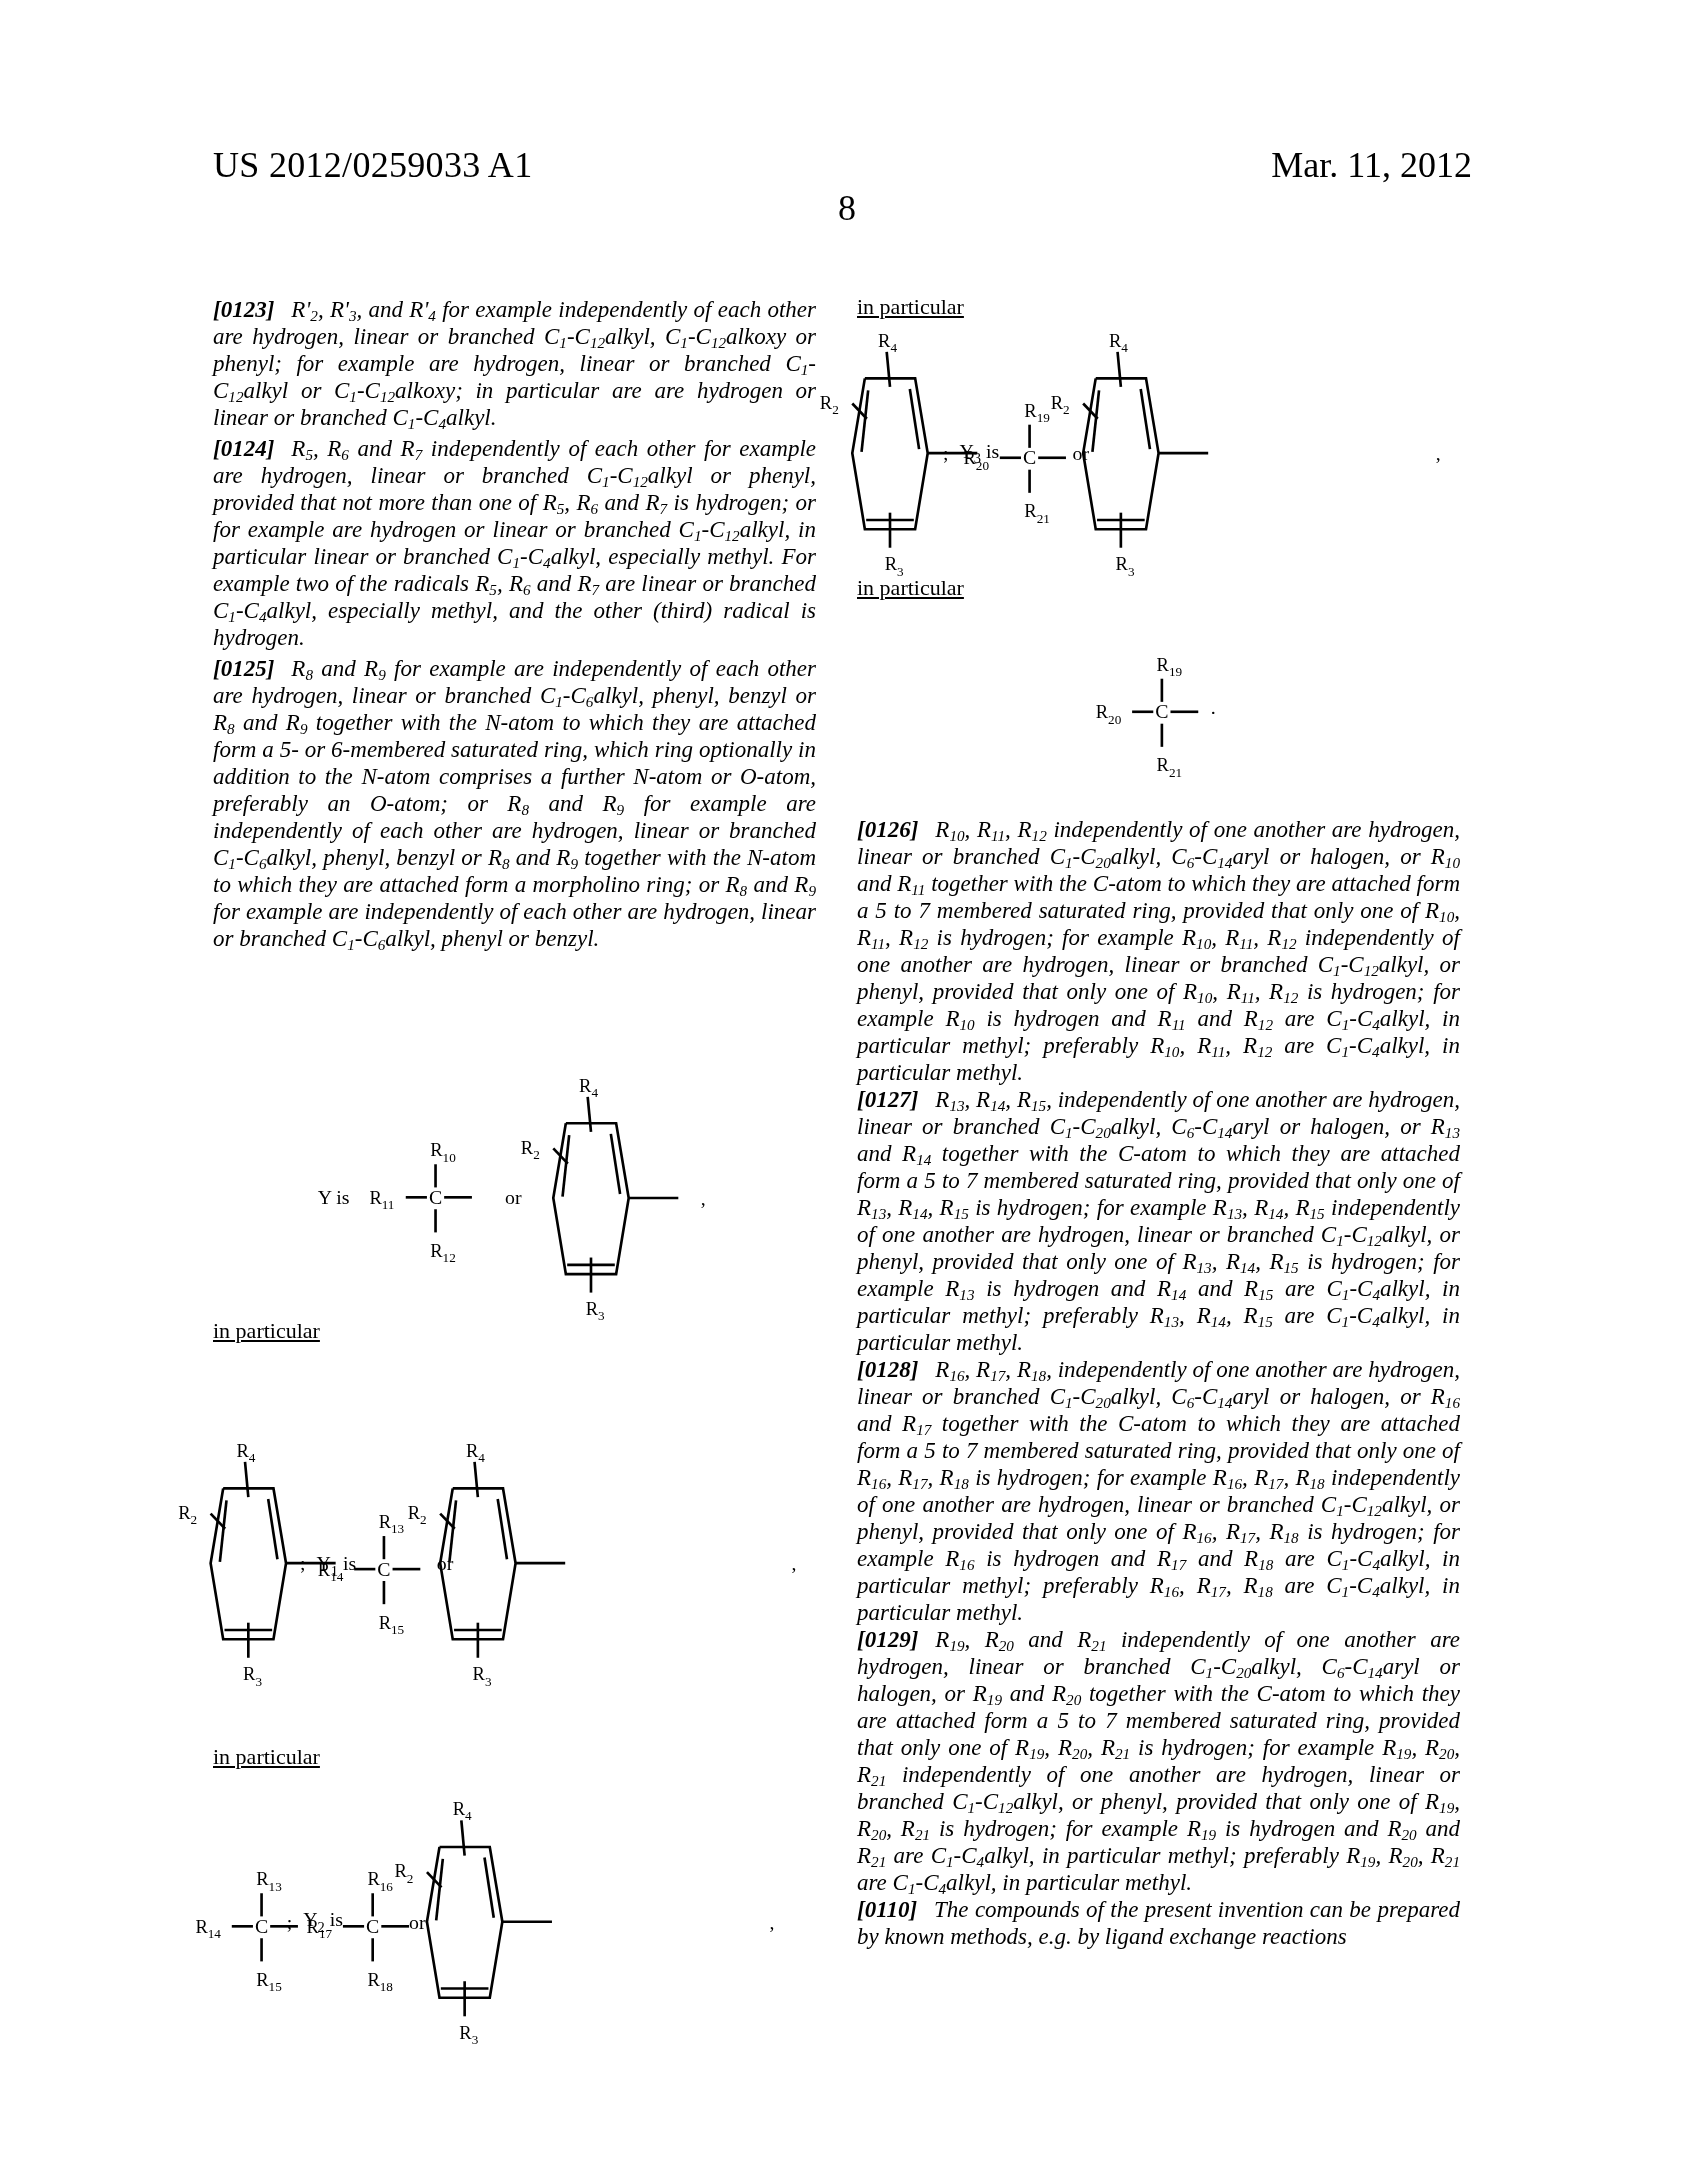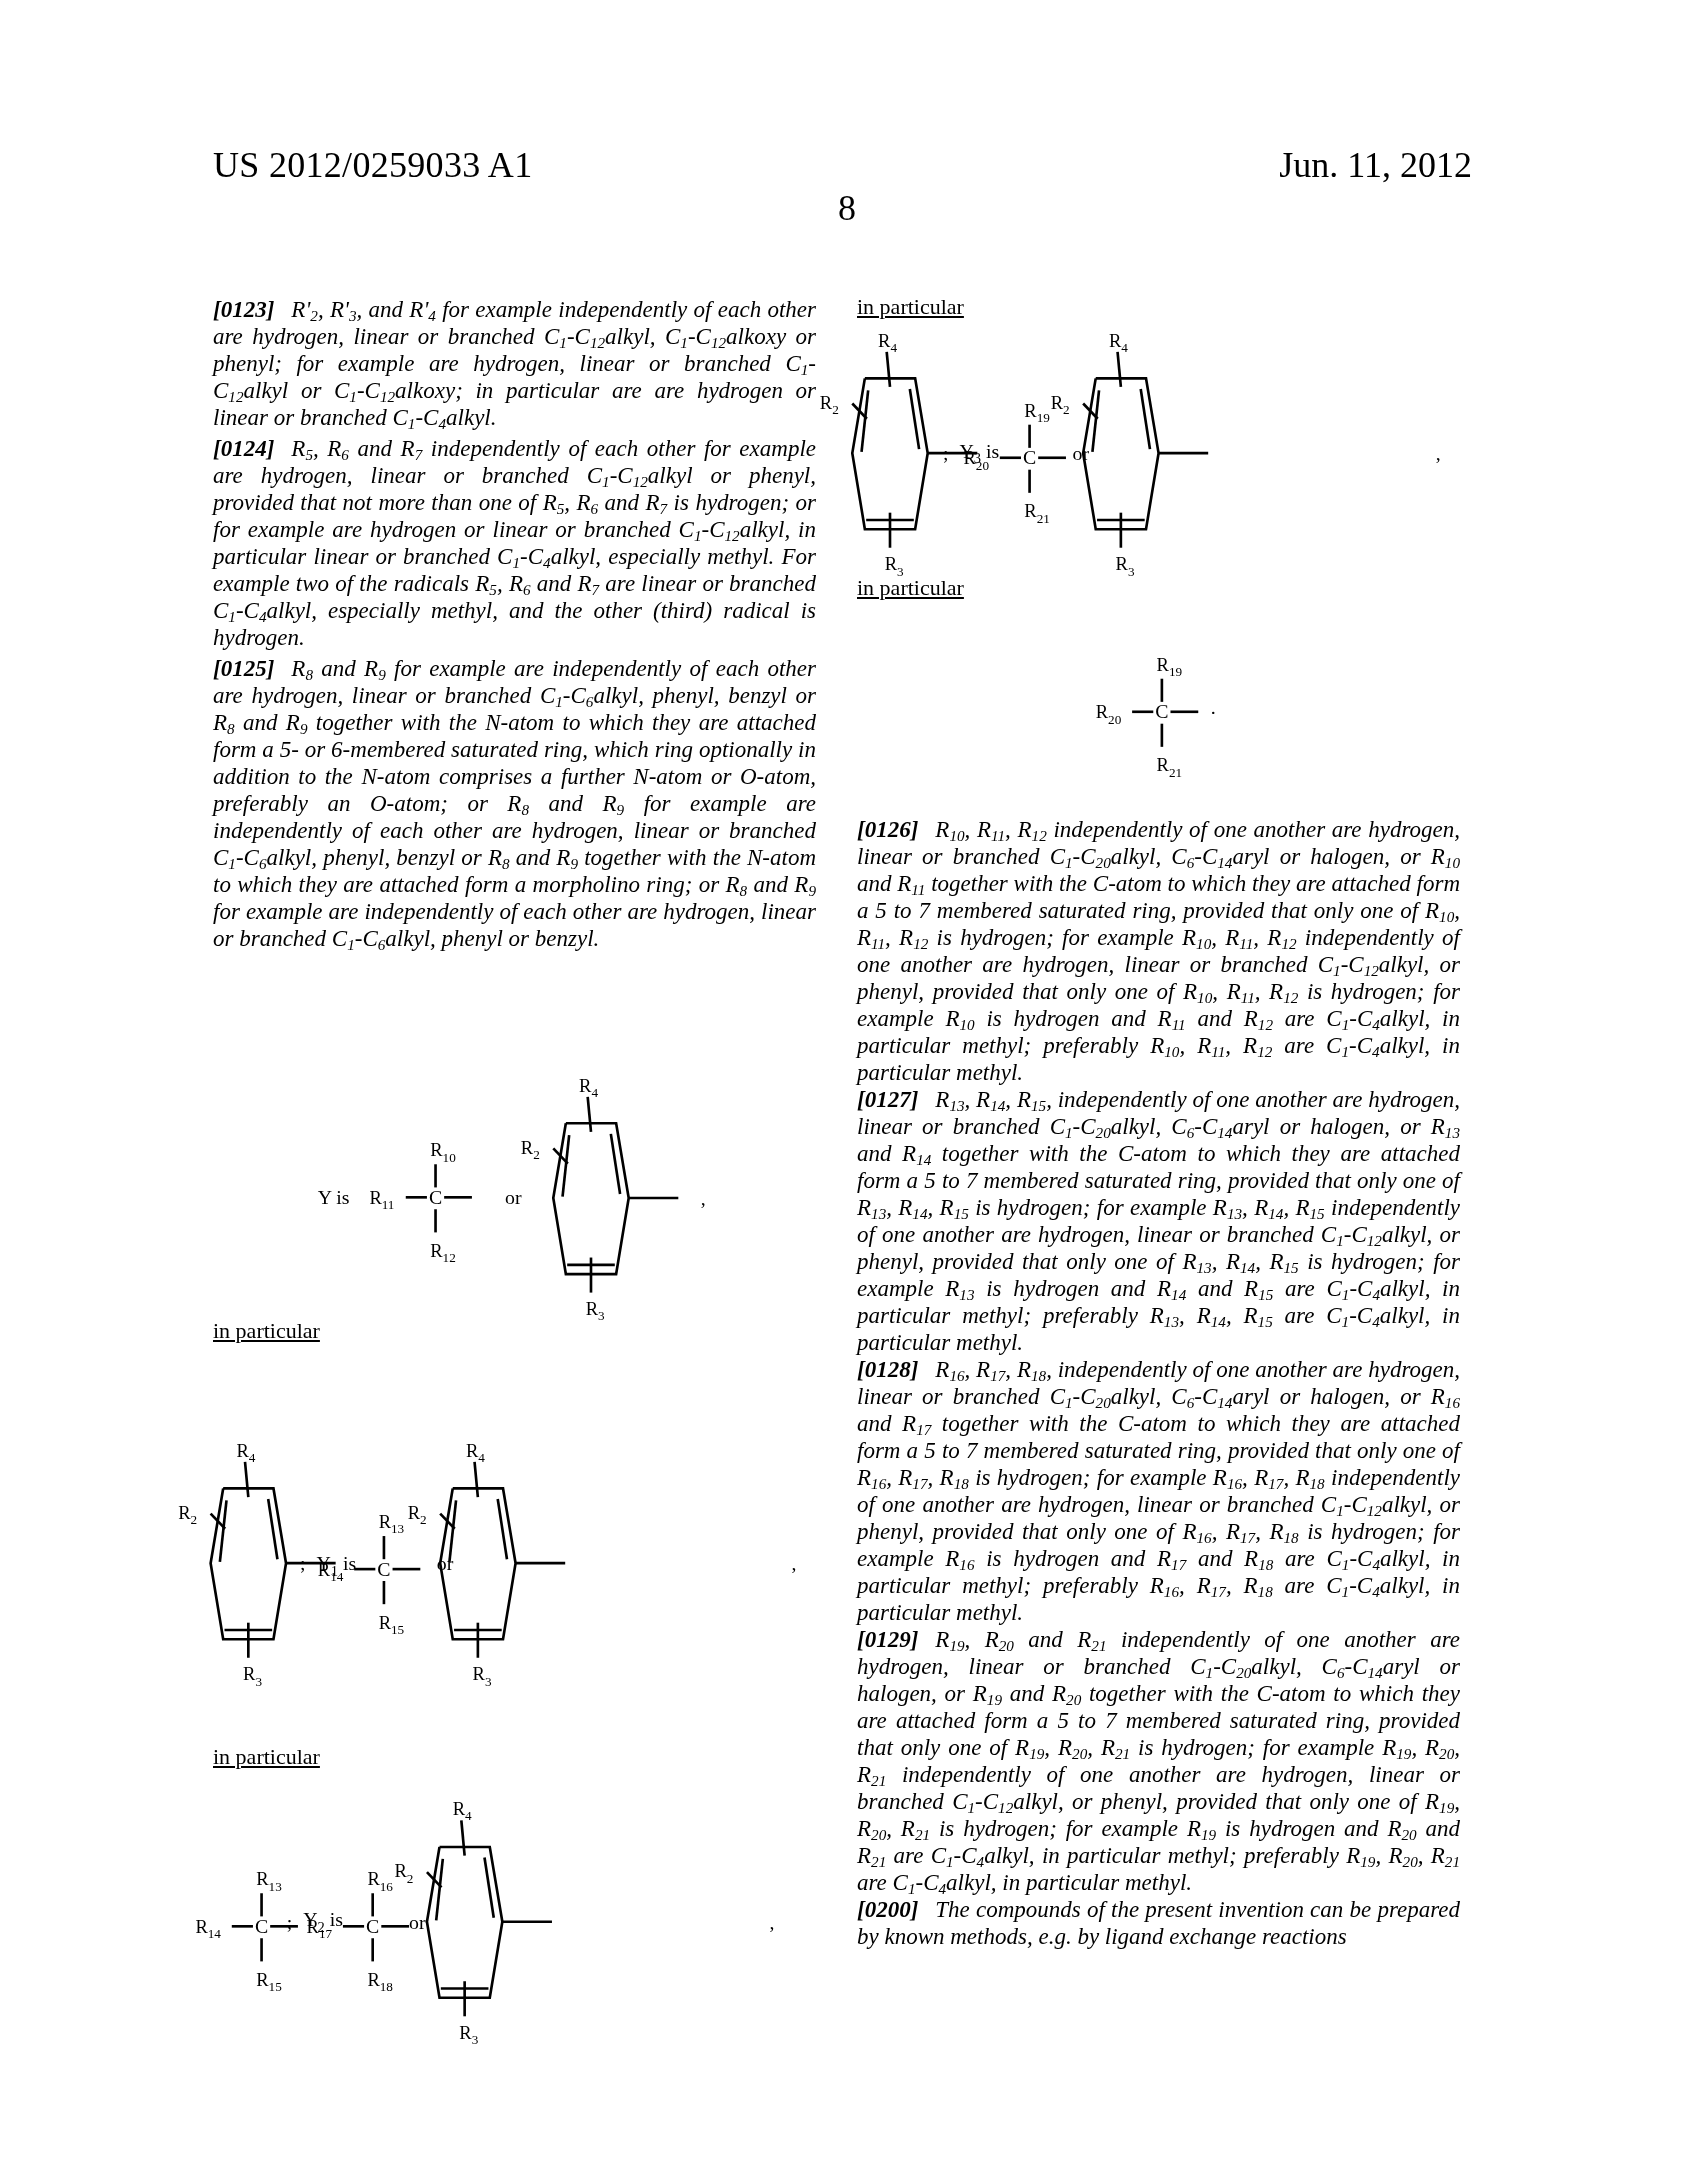--- a/index.html
+++ b/index.html
@@ -15,41 +15,41 @@
   sub { font-size: 66%; vertical-align: -0.28em; line-height: 0; }
   .plain { position: absolute; font-size: 22px; line-height: 27px; text-decoration: underline; }
   .struct { position: absolute; }
   .struct text { font-family: "Liberation Serif", serif; fill: #000; }
   .struct line, .struct polyline { stroke: #000; stroke-width: 4; fill: none; stroke-linecap: butt; }
 </style>
 </head>
 <body>
 
 <div class="hdr-left">US 2012/0259033 A1</div>
-<div class="hdr-right">Jun. 11, 2012</div>
+<div class="hdr-right">Mar. 11, 2012</div>
 <div class="pagenum">8</div>
 
 <div class="col col-left">
   <p class="para"><span class="pnum">[0123]</span><span>R'<sub>2</sub>, R'<sub>3</sub>, and R'<sub>4</sub> for example independently of each other are hydrogen, linear or branched C<sub>1</sub>-C<sub>12</sub>alkyl, C<sub>1</sub>-C<sub>12</sub>alkoxy or phenyl; for example are hydrogen, linear or branched C<sub>1</sub>-C<sub>12</sub>alkyl or C<sub>1</sub>-C<sub>12</sub>alkoxy; in particular are are hydrogen or linear or branched C<sub>1</sub>-C<sub>4</sub>alkyl.</span></p>
   <p class="para"><span class="pnum">[0124]</span><span>R<sub>5</sub>, R<sub>6</sub> and R<sub>7</sub> independently of each other for example are hydrogen, linear or branched C<sub>1</sub>-C<sub>12</sub>alkyl or phenyl, provided that not more than one of R<sub>5</sub>, R<sub>6</sub> and R<sub>7</sub> is hydrogen; or for example are hydrogen or linear or branched C<sub>1</sub>-C<sub>12</sub>alkyl, in particular linear or branched C<sub>1</sub>-C<sub>4</sub>alkyl, especially methyl. For example two of the radicals R<sub>5</sub>, R<sub>6</sub> and R<sub>7</sub> are linear or branched C<sub>1</sub>-C<sub>4</sub>alkyl, especially methyl, and the other (third) radical is hydrogen.</span></p>
   <p class="para"><span class="pnum">[0125]</span><span>R<sub>8</sub> and R<sub>9</sub> for example are independently of each other are hydrogen, linear or branched C<sub>1</sub>-C<sub>6</sub>alkyl, phenyl, benzyl or R<sub>8</sub> and R<sub>9</sub> together with the N-atom to which they are attached form a 5- or 6-membered saturated ring, which ring optionally in addition to the N-atom comprises a further N-atom or O-atom, preferably an O-atom; or R<sub>8</sub> and R<sub>9</sub> for example are independently of each other are hydrogen, linear or branched C<sub>1</sub>-C<sub>6</sub>alkyl, phenyl, benzyl or R<sub>8</sub> and R<sub>9</sub> together with the N-atom to which they are attached form a morpholino ring; or R<sub>8</sub> and R<sub>9</sub> for example are independently of each other are hydrogen, linear or branched C<sub>1</sub>-C<sub>6</sub>alkyl, phenyl or benzyl.</span></p>
 </div>
 
 <div class="plain" style="left:213px; top:1317px;">in particular</div>
 <div class="plain" style="left:213px; top:1743px;">in particular</div>
 
 <div class="plain" style="left:857px; top:293px;">in particular</div>
 <div class="plain" style="left:857px; top:574px;">in particular</div>
 
 <div class="col col-right" style="top:816px;">
   <p class="para" style="margin-bottom:0"><span class="pnum">[0126]</span><span>R<sub>10</sub>, R<sub>11</sub>, R<sub>12</sub> independently of one another are hydrogen, linear or branched C<sub>1</sub>-C<sub>20</sub>alkyl, C<sub>6</sub>-C<sub>14</sub>aryl or halogen, or R<sub>10</sub> and R<sub>11</sub> together with the C-atom to which they are attached form a 5 to 7 membered saturated ring, provided that only one of R<sub>10</sub>, R<sub>11</sub>, R<sub>12</sub> is hydrogen; for example R<sub>10</sub>, R<sub>11</sub>, R<sub>12</sub> independently of one another are hydrogen, linear or branched C<sub>1</sub>-C<sub>12</sub>alkyl, or phenyl, provided that only one of R<sub>10</sub>, R<sub>11</sub>, R<sub>12</sub> is hydrogen; for example R<sub>10</sub> is hydrogen and R<sub>11</sub> and R<sub>12</sub> are C<sub>1</sub>-C<sub>4</sub>alkyl, in particular methyl; preferably R<sub>10</sub>, R<sub>11</sub>, R<sub>12</sub> are C<sub>1</sub>-C<sub>4</sub>alkyl, in particular methyl.</span></p>
   <p class="para" style="margin-bottom:0"><span class="pnum">[0127]</span><span>R<sub>13</sub>, R<sub>14</sub>, R<sub>15</sub>, independently of one another are hydrogen, linear or branched C<sub>1</sub>-C<sub>20</sub>alkyl, C<sub>6</sub>-C<sub>14</sub>aryl or halogen, or R<sub>13</sub> and R<sub>14</sub> together with the C-atom to which they are attached form a 5 to 7 membered saturated ring, provided that only one of R<sub>13</sub>, R<sub>14</sub>, R<sub>15</sub> is hydrogen; for example R<sub>13</sub>, R<sub>14</sub>, R<sub>15</sub> independently of one another are hydrogen, linear or branched C<sub>1</sub>-C<sub>12</sub>alkyl, or phenyl, provided that only one of R<sub>13</sub>, R<sub>14</sub>, R<sub>15</sub> is hydrogen; for example R<sub>13</sub> is hydrogen and R<sub>14</sub> and R<sub>15</sub> are C<sub>1</sub>-C<sub>4</sub>alkyl, in particular methyl; preferably R<sub>13</sub>, R<sub>14</sub>, R<sub>15</sub> are C<sub>1</sub>-C<sub>4</sub>alkyl, in particular methyl.</span></p>
   <p class="para" style="margin-bottom:0"><span class="pnum">[0128]</span><span>R<sub>16</sub>, R<sub>17</sub>, R<sub>18</sub>, independently of one another are hydrogen, linear or branched C<sub>1</sub>-C<sub>20</sub>alkyl, C<sub>6</sub>-C<sub>14</sub>aryl or halogen, or R<sub>16</sub> and R<sub>17</sub> together with the C-atom to which they are attached form a 5 to 7 membered saturated ring, provided that only one of R<sub>16</sub>, R<sub>17</sub>, R<sub>18</sub> is hydrogen; for example R<sub>16</sub>, R<sub>17</sub>, R<sub>18</sub> independently of one another are hydrogen, linear or branched C<sub>1</sub>-C<sub>12</sub>alkyl, or phenyl, provided that only one of R<sub>16</sub>, R<sub>17</sub>, R<sub>18</sub> is hydrogen; for example R<sub>16</sub> is hydrogen and R<sub>17</sub> and R<sub>18</sub> are C<sub>1</sub>-C<sub>4</sub>alkyl, in particular methyl; preferably R<sub>16</sub>, R<sub>17</sub>, R<sub>18</sub> are C<sub>1</sub>-C<sub>4</sub>alkyl, in particular methyl.</span></p>
   <p class="para" style="margin-bottom:0"><span class="pnum">[0129]</span><span>R<sub>19</sub>, R<sub>20</sub> and R<sub>21</sub> independently of one another are hydrogen, linear or branched C<sub>1</sub>-C<sub>20</sub>alkyl, C<sub>6</sub>-C<sub>14</sub>aryl or halogen, or R<sub>19</sub> and R<sub>20</sub> together with the C-atom to which they are attached form a 5 to 7 membered saturated ring, provided that only one of R<sub>19</sub>, R<sub>20</sub>, R<sub>21</sub> is hydrogen; for example R<sub>19</sub>, R<sub>20</sub>, R<sub>21</sub> independently of one another are hydrogen, linear or branched C<sub>1</sub>-C<sub>12</sub>alkyl, or phenyl, provided that only one of R<sub>19</sub>, R<sub>20</sub>, R<sub>21</sub> is hydrogen; for example R<sub>19</sub> is hydrogen and R<sub>20</sub> and R<sub>21</sub> are C<sub>1</sub>-C<sub>4</sub>alkyl, in particular methyl; preferably R<sub>19</sub>, R<sub>20</sub>, R<sub>21</sub> are C<sub>1</sub>-C<sub>4</sub>alkyl, in particular methyl.</span></p>
-  <p class="para" style="margin-bottom:0"><span class="pnum">[0200]</span><span>The compounds of the present invention can be prepared by known methods, e.g. by ligand exchange reactions</span></p>
+  <p class="para" style="margin-bottom:0"><span class="pnum">[0110]</span><span>The compounds of the present invention can be prepared by known methods, e.g. by ligand exchange reactions</span></p>
 </div>
 
 <svg class="struct" style="left:0;top:0" width="1694" height="2183" id="chem-svg" viewBox="0 0 2560 3300">
     <text x="480" y="1820" font-size="30" text-anchor="start"><tspan>Y is</tspan></text>
     <text x="658" y="1820" font-size="30" text-anchor="middle"><tspan>C</tspan></text>
     <line x1="658" y1="1760" x2="658" y2="1795"></line>
     <line x1="658" y1="1828" x2="658" y2="1863"></line>
     <line x1="613" y1="1810" x2="645" y2="1810"></line>
     <line x1="671" y1="1810" x2="713" y2="1810"></line>
     <text x="650" y="1748" font-size="28" text-anchor="start"><tspan>R</tspan><tspan font-size="20" dy="8">10</tspan></text>

